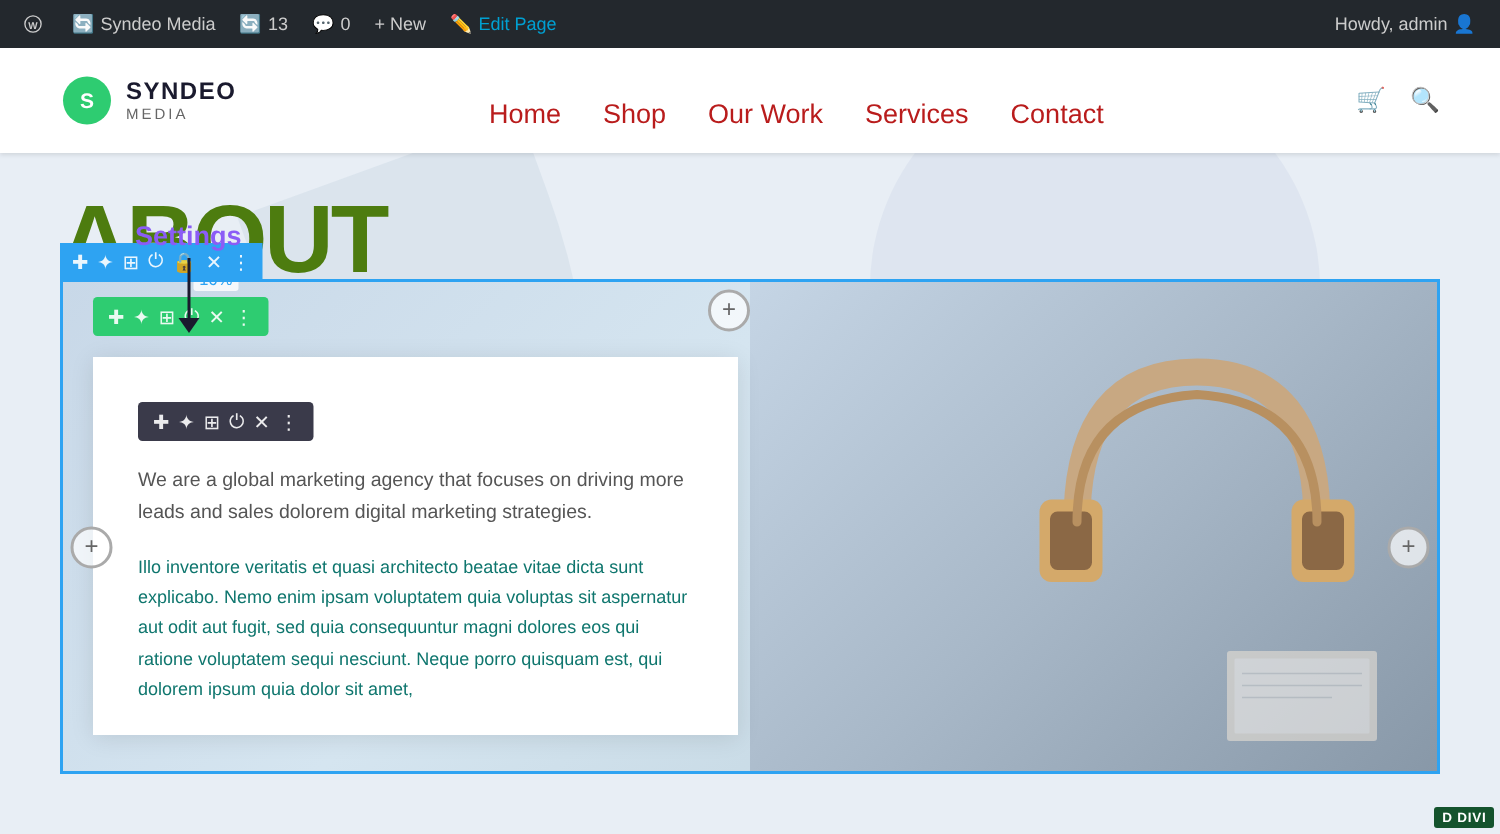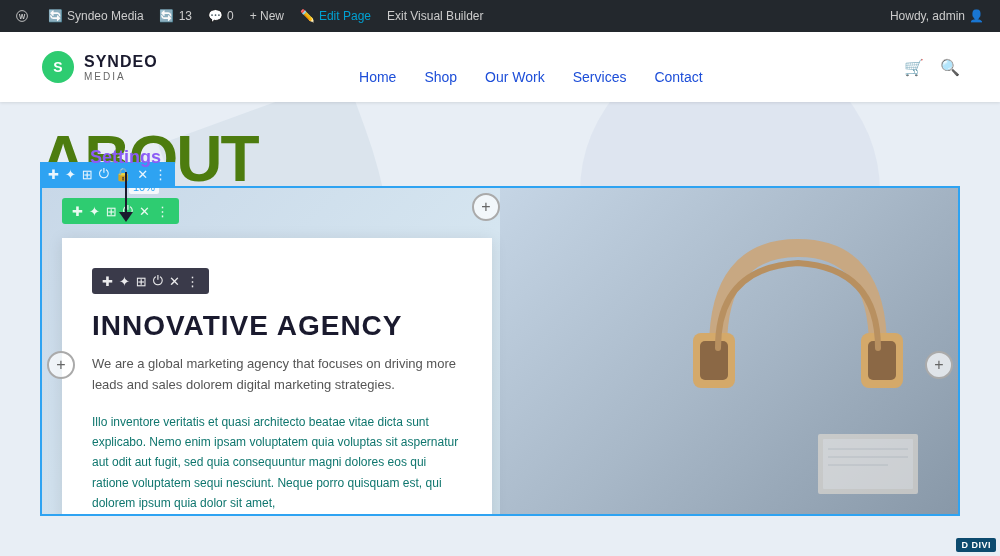--- a/index.html
+++ b/index.html
@@ -44,21 +44,21 @@
       box-shadow: 0 1px 3px rgba(0,0,0,0.1);
       position: relative;
       z-index: 50;
     }
     .site-logo { display: flex; align-items: center; gap: 8px; }
     .logo-icon { width: 36px; height: 36px; }
     .logo-text { display: flex; flex-direction: column; }
     .logo-name { font-size: 16px; font-weight: 700; color: #1a1a2e; letter-spacing: 1px; }
     .logo-sub { font-size: 10px; color: #666; letter-spacing: 2px; }
     .site-nav { display: flex; align-items: center; gap: 28px; }
-    .nav-item { font-size: 14px; color: #1d4ed8; text-decoration: none; cursor: pointer; font-weight: 500; margin-top: 19px; }
+    .nav-item { font-size: 18px; color: #b91c1c; text-decoration: none; cursor: pointer; font-weight: 500; margin-top: 19px; }
     .nav-icons { display: flex; align-items: center; gap: 16px; }
     .nav-icon-btn { background: none; border: none; cursor: pointer; font-size: 16px; color: #333; }
 
     
     #page-content {
       background: #e8eef5;
       position: relative;
       height: calc(556px - 32px - 70px);
       overflow: hidden;
     }
@@ -271,21 +271,21 @@
       color: #666;
       cursor: pointer;
       z-index: 20;
     }
 
     
     .divi-badge {
       position: absolute;
       bottom: 4px;
       right: 4px;
-      background: #0c4a6e;
+      background: #14532d;
       color: #fff;
       font-size: 9px;
       padding: 2px 5px;
       border-radius: 2px;
       z-index: 50;
       font-weight: 600;
       letter-spacing: 0.5px;
       margin-top: 15px;
     }
 
@@ -323,23 +323,20 @@
   <div class="admin-bar-item">
     <span>💬</span>
     <span>0</span>
   </div>
   <div class="admin-bar-item">
     <span>+ New</span>
   </div>
   <div class="admin-bar-item highlight">
     <span>✏️</span>
     <span>Edit Page</span>
-  </div>
-  <div class="admin-bar-item">
-    <span>Exit Visual Builder</span>
   </div>
   <div class="admin-bar-separator"></div>
   <div class="admin-bar-right">
     <div class="admin-bar-item">
       <span>Howdy, admin</span>
       <span>👤</span>
     </div>
   </div>
 </div>
 
@@ -442,21 +439,20 @@
         <div class="content-card">
           
           <div class="card-toolbar">
             <span class="toolbar-icon">✚</span>
             <span class="toolbar-icon">✦</span>
             <span class="toolbar-icon">⊞</span>
             <span class="toolbar-icon">⏻</span>
             <span class="toolbar-icon">✕</span>
             <span class="toolbar-icon">⋮</span>
           </div>
-          <h2 class="card-heading">INNOVATIVE AGENCY</h2>
           <p class="card-subtitle">We are a global marketing agency that focuses on driving more leads and sales dolorem digital marketing strategies.</p>
           <p class="card-body">Illo inventore veritatis et quasi architecto beatae vitae dicta sunt explicabo. Nemo enim ipsam voluptatem quia voluptas sit aspernatur aut odit aut fugit, sed quia consequuntur magni dolores eos qui ratione voluptatem sequi nesciunt. Neque porro quisquam est, qui dolorem ipsum quia dolor sit amet,</p>
         </div>
 
       </div>
     </div>
 
   </div>
 
   <div class="divi-badge">D DIVI</div>

